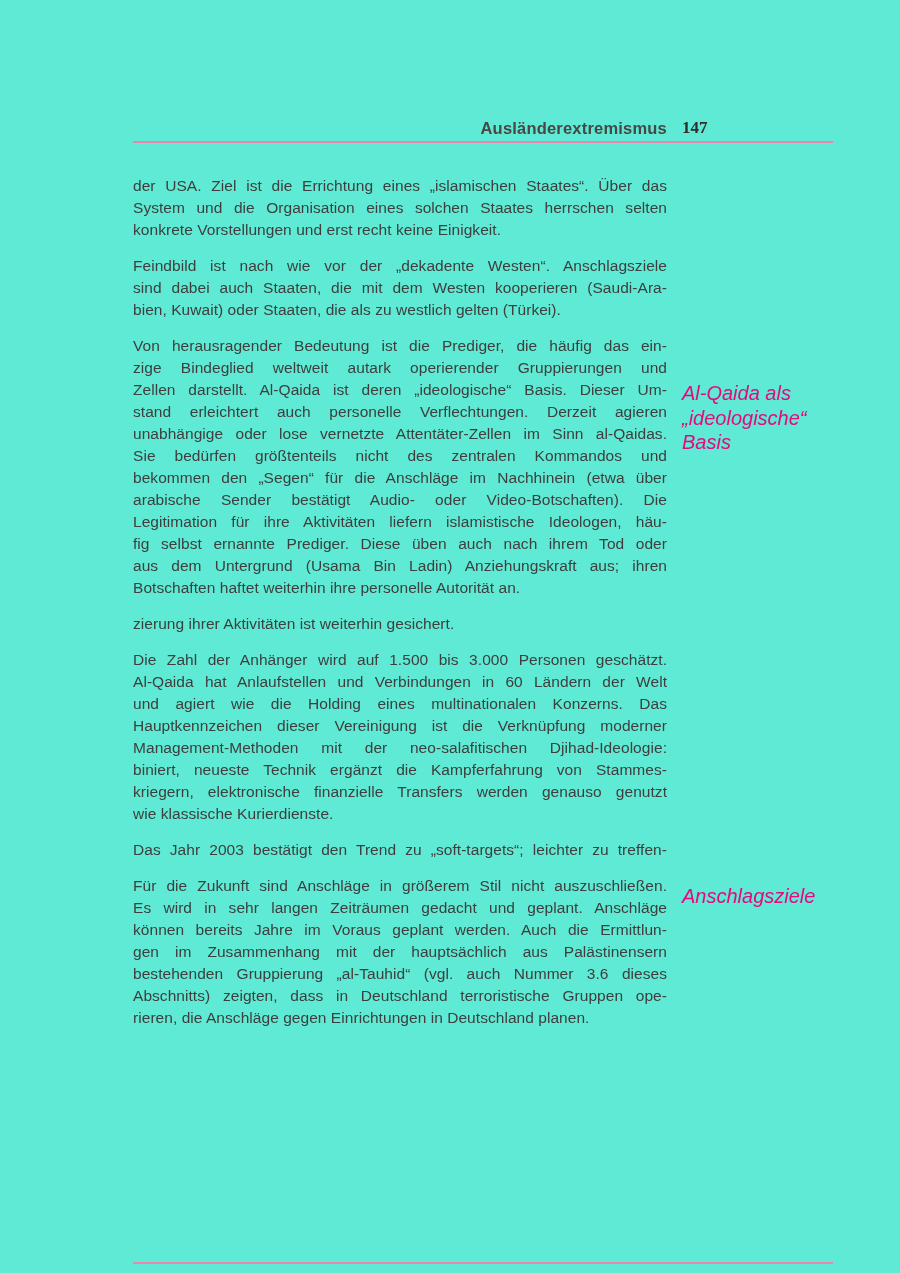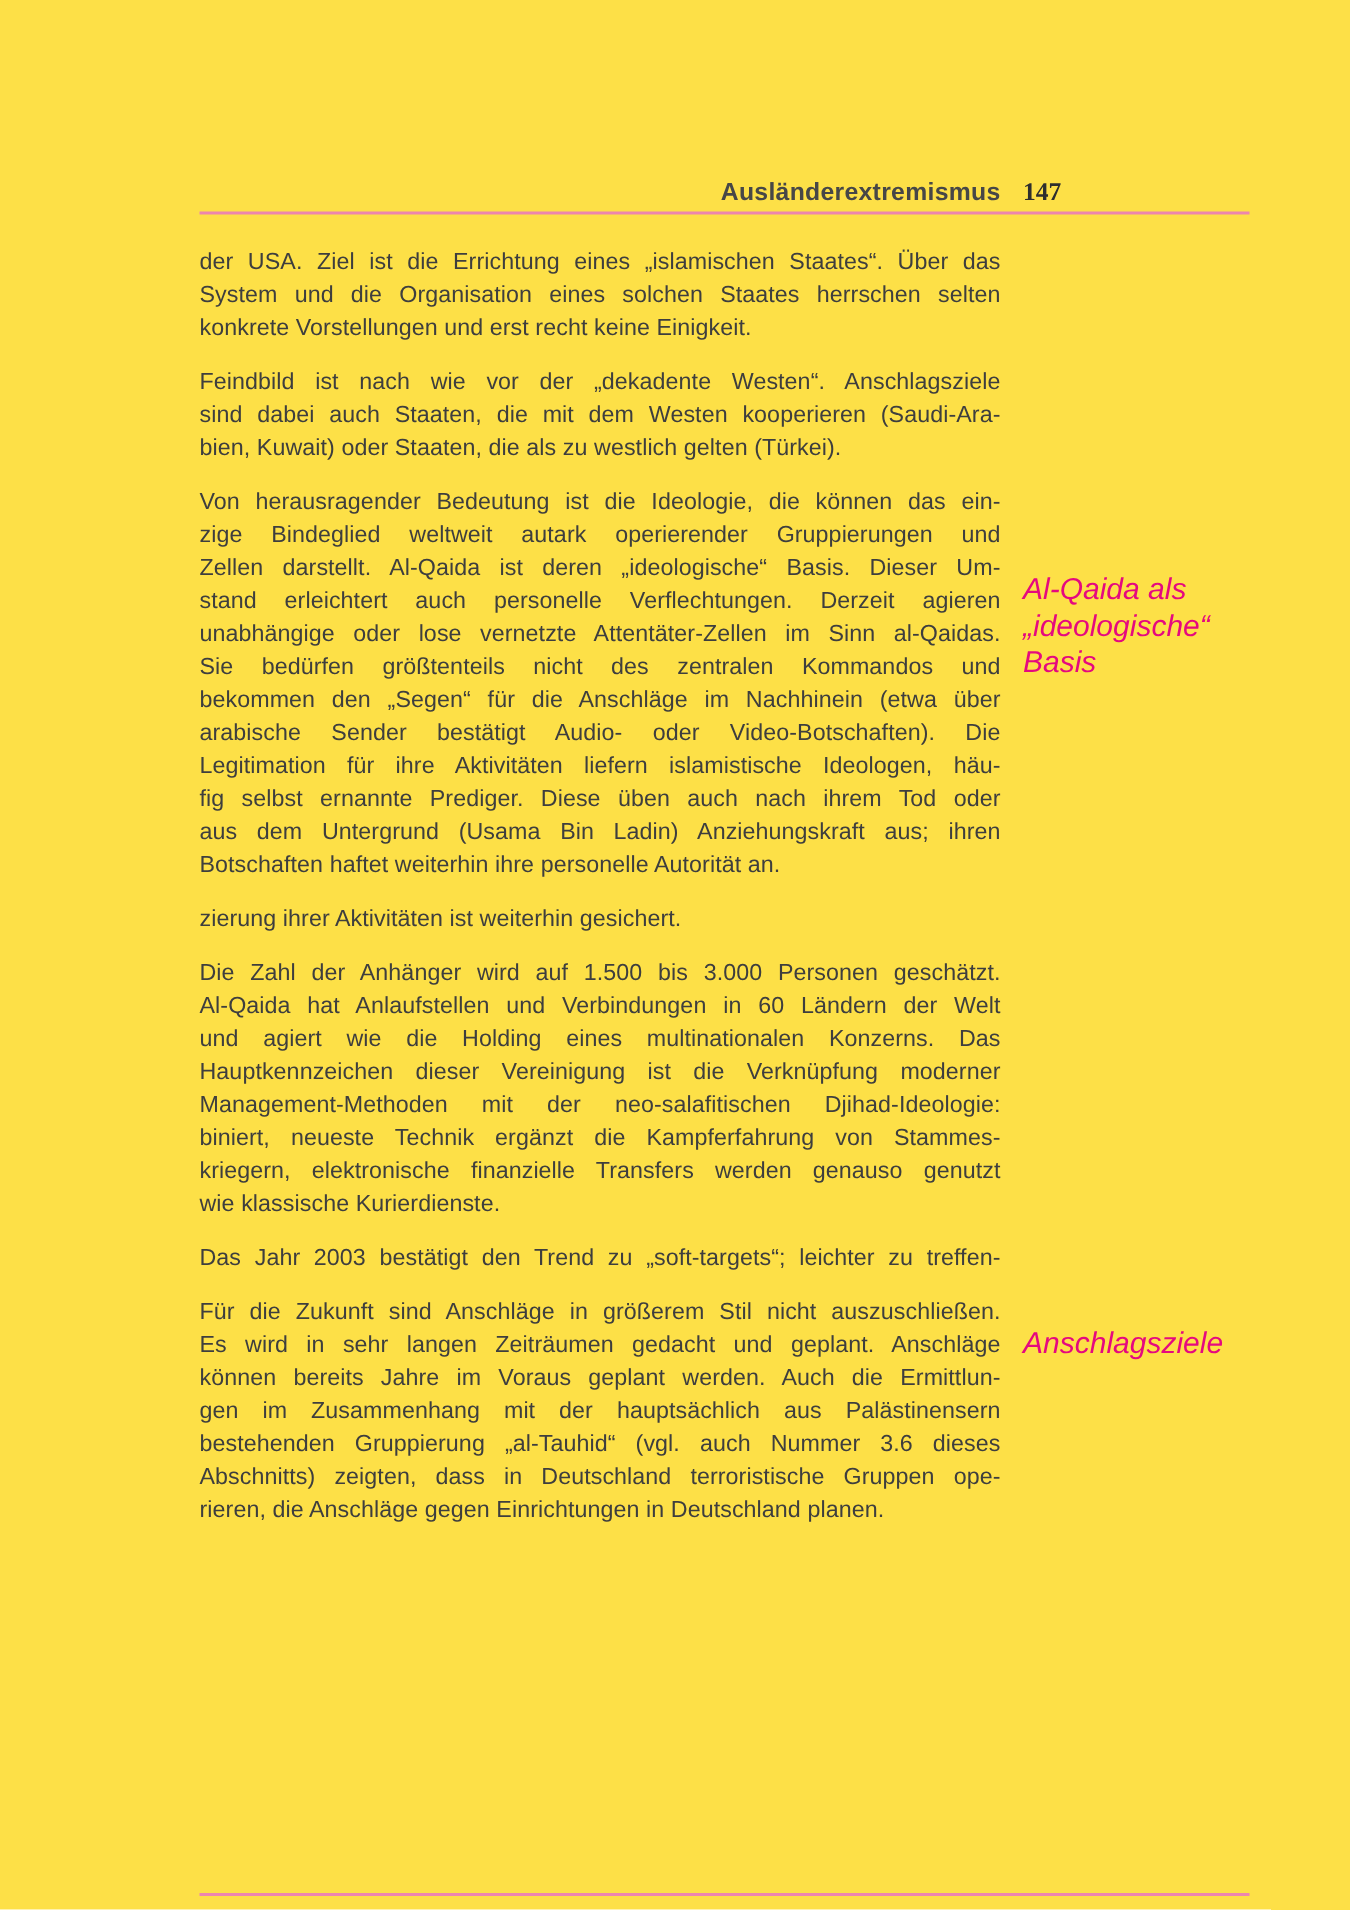--- a/index.html
+++ b/index.html
@@ -6,21 +6,21 @@
     --rule:#ec86ae;
     --accent-text:#e5097f;
     --body-text:#3e3e3e;
     --header-text:#474747;
     --pagenum-text:#2e2e2e;
   }
   html,body{margin:0;padding:0;background:#ffffff;}
   .page{
     position:relative;
     width:900px;height:1273px;
-    background:#fde047;
+    background:#5eead4;
     font-family:"Liberation Sans", sans-serif;
     overflow:hidden;
   }
   .header-title{
     position:absolute;top:119px;left:133px;width:534px;
     text-align:right;font-size:16.5px;font-weight:bold;
     color:var(--header-text);letter-spacing:0.2px;
   }
   .page-number{
     position:absolute;top:118px;left:682px;width:125px;
@@ -28,21 +28,21 @@
     color:var(--pagenum-text);
     font-family:Liberation Serif, serif;
   }
   .rule{
     position:absolute;left:133px;width:700px;height:2px;
     background:var(--rule);
   }
   .header-rule{top:141px;}
   .footer-rule{top:1262px;}
   .body-col{
-    position:absolute;left:133px;top:164px;width:534px;
+    position:absolute;left:133px;top:175px;width:534px;
   }
   .para{margin:0 0 14px 0;}
   .line{
     font-size:15.5px;line-height:22px;color:var(--body-text);
     text-align:justify;text-align-last:justify;
     letter-spacing:0.05px;
   }
   .line.para-last{text-align:justify;text-align-last:left;}
   .margin-note{
     position:absolute;left:682px;width:170px;
@@ -66,21 +66,21 @@
         <div class="line">der USA. Ziel ist die Errichtung eines „islamischen Staates“. Über das</div>
         <div class="line">System und die Organisation eines solchen Staates herrschen selten</div>
         <div class="line para-last">konkrete Vorstellungen und erst recht keine Einigkeit.</div>
       </div>
       <div class="para">
         <div class="line">Feindbild ist nach wie vor der „dekadente Westen“. Anschlagsziele</div>
         <div class="line">sind dabei auch Staaten, die mit dem Westen kooperieren (Saudi-Ara-</div>
         <div class="line para-last">bien, Kuwait) oder Staaten, die als zu westlich gelten (Türkei).</div>
       </div>
       <div class="para">
-        <div class="line">Von herausragender Bedeutung ist die Ideologie, die können das ein-</div>
+        <div class="line">Von herausragender Bedeutung ist die Prediger, die häufig das ein-</div>
         <div class="line">zige Bindeglied weltweit autark operierender Gruppierungen und</div>
         <div class="line">Zellen darstellt. Al-Qaida ist deren „ideologische“ Basis. Dieser Um-</div>
         <div class="line">stand erleichtert auch personelle Verflechtungen. Derzeit agieren</div>
         <div class="line">unabhängige oder lose vernetzte Attentäter-Zellen im Sinn al-Qaidas.</div>
         <div class="line">Sie bedürfen größtenteils nicht des zentralen Kommandos und</div>
         <div class="line">bekommen den „Segen“ für die Anschläge im Nachhinein (etwa über</div>
         <div class="line">arabische Sender bestätigt Audio- oder Video-Botschaften). Die</div>
         <div class="line">Legitimation für ihre Aktivitäten liefern islamistische Ideologen, häu-</div>
         <div class="line">fig selbst ernannte Prediger. Diese üben auch nach ihrem Tod oder</div>
         <div class="line">aus dem Untergrund (Usama Bin Ladin) Anziehungskraft aus; ihren</div>

